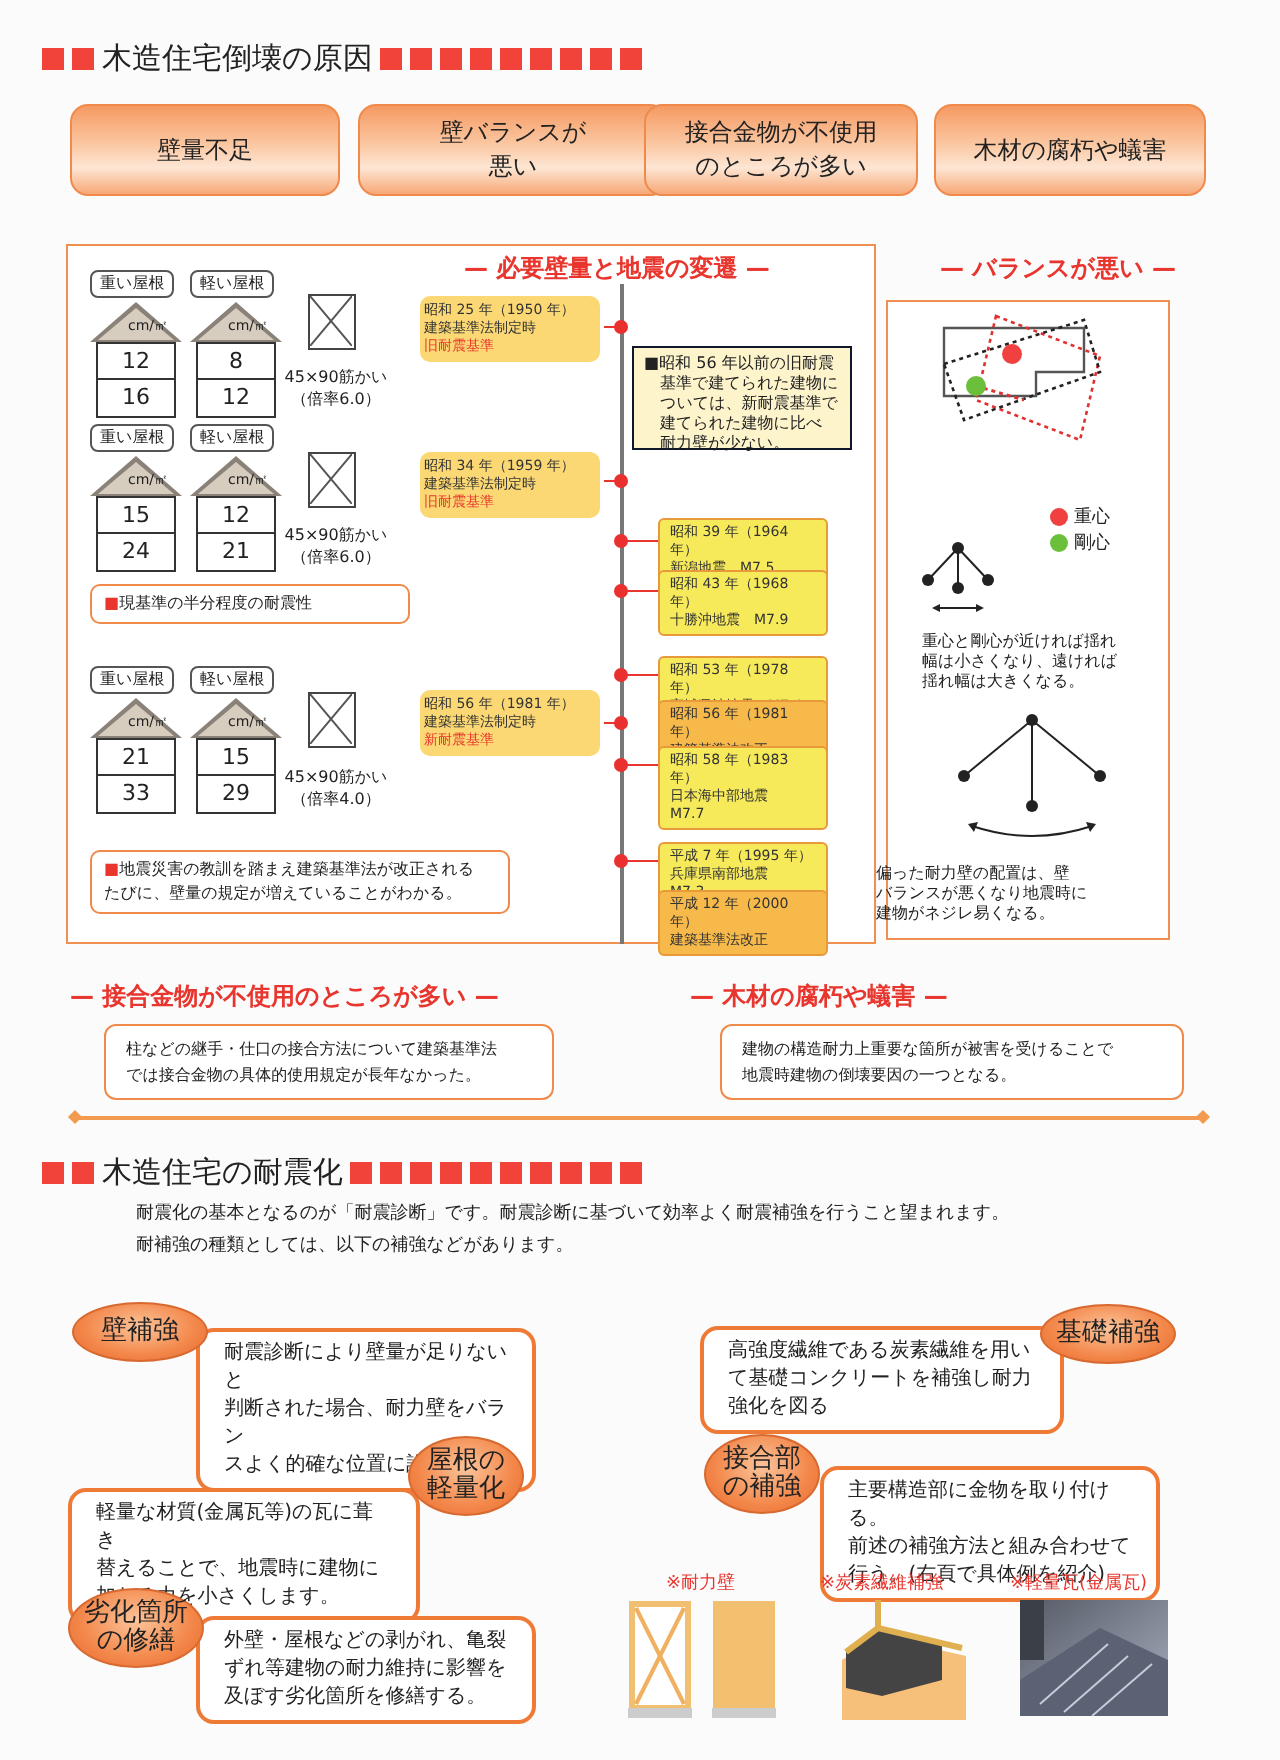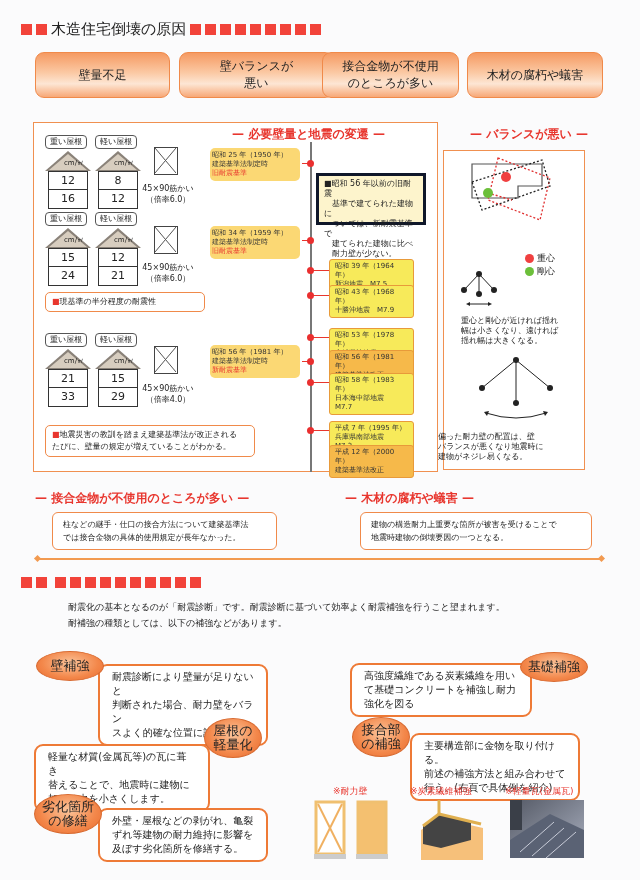--- a/index.html
+++ b/index.html
@@ -24,21 +24,21 @@
 .brace-lbl{position:absolute;font-size:8px;text-align:center;line-height:11px;white-space:pre-line}
 .note{position:absolute;border:1px solid #f08a4a;border-radius:5px;background:#fff;font-size:8px;line-height:12px;padding:3px 6px;white-space:pre-line}
 .note .rs{color:#e8362e}
 .law{position:absolute;background:#fbd874;border-radius:5px;font-size:7px;line-height:9px;padding:3px 2px;white-space:pre-line;color:#333}
 .law .red{color:#e8362e;display:block}
 .event{position:absolute;left:329px;width:85px;border:1px solid #e89a3a;border-radius:3px;background:#f7ea5a;font-size:7px;line-height:9px;padding:2px 5px;white-space:pre-line;color:#333}
 .event.orange{background:#f6b94a}
 .tl-line{position:absolute;left:310px;top:142px;width:2px;height:330px;background:#777}
 .dot{position:absolute;width:7px;height:7px;border-radius:50%;background:#ea2f2f}
 .conn{position:absolute;height:1px;background:#e8362e}
-.callout{position:absolute;left:316px;top:173px;width:110px;height:52px;background:#fdf4cc;border:3px solid #0f172a;font-size:8px;line-height:10px;padding:3px 5px;white-space:pre-line}
+.callout{position:absolute;left:316px;top:173px;width:110px;height:52px;background:#fdf4cc;border:1px solid #0f172a;font-size:8px;line-height:10px;padding:3px 5px;white-space:pre-line}
 .bal-panel{position:absolute;left:443px;top:150px;width:142px;height:320px;border:1.5px solid #f09050;background:rgba(255,255,255,.85)}
 .small-txt{position:absolute;font-size:8px;line-height:10px;white-space:pre-line;color:#222}
 .box2{position:absolute;border:1px solid #f08a4a;border-radius:6px;background:#fff;font-size:8px;line-height:13px;padding:5px 10px;white-space:pre-line}
 .divider{position:absolute;left:37px;top:558px;width:565px;height:2px;background:#f29a50}
 .divider:before,.divider:after{content:"";position:absolute;top:-2px;width:5px;height:5px;background:#f29a50;transform:rotate(45deg)}
 .divider:before{left:-2px}.divider:after{right:-2px}
 .intro{position:absolute;left:68px;font-size:9px;line-height:14px;color:#222}
 .pill{position:absolute;border-radius:50%;background:radial-gradient(ellipse at 50% 40%,#fbc49a 0%,#f3874a 60%,#e8692e 100%);border:1px solid #d86a30;color:#222;font-size:13px;line-height:14px;text-align:center;display:flex;align-items:center;justify-content:center;white-space:pre-line;z-index:2}
 .rbox{position:absolute;border:2px solid #ee7a36;border-radius:9px;background:#fff;font-size:10px;line-height:14px;padding:4px 12px;white-space:pre-line;color:#222}
 .ex-lbl{position:absolute;font-size:9px;color:#e8362e;white-space:nowrap}
@@ -259,20 +259,21 @@
 では接合金物の具体的使用規定が長年なかった。</div>
 <div class="sub-title" style="left:345px;top:490px">— 木材の腐朽や蟻害 —</div>
 <div class="box2" style="left:360px;top:512px;width:232px">建物の構造耐力上重要な箇所が被害を受けることで
 地震時建物の倒壊要因の一つとなる。</div>
 
 <div class="divider"></div>
 
 <div class="sec-title" style="left:21px;top:577px">
   <span class="sq"></span>
     <span class="sq"></span>
+  <span>木造住宅の耐震化</span>
   <span class="sqs">
       <span class="sq"></span>
       <span class="sq"></span>
       <span class="sq"></span>
       <span class="sq"></span>
       <span class="sq"></span>
       <span class="sq"></span>
       <span class="sq"></span>
       <span class="sq"></span>
       <span class="sq"></span>

